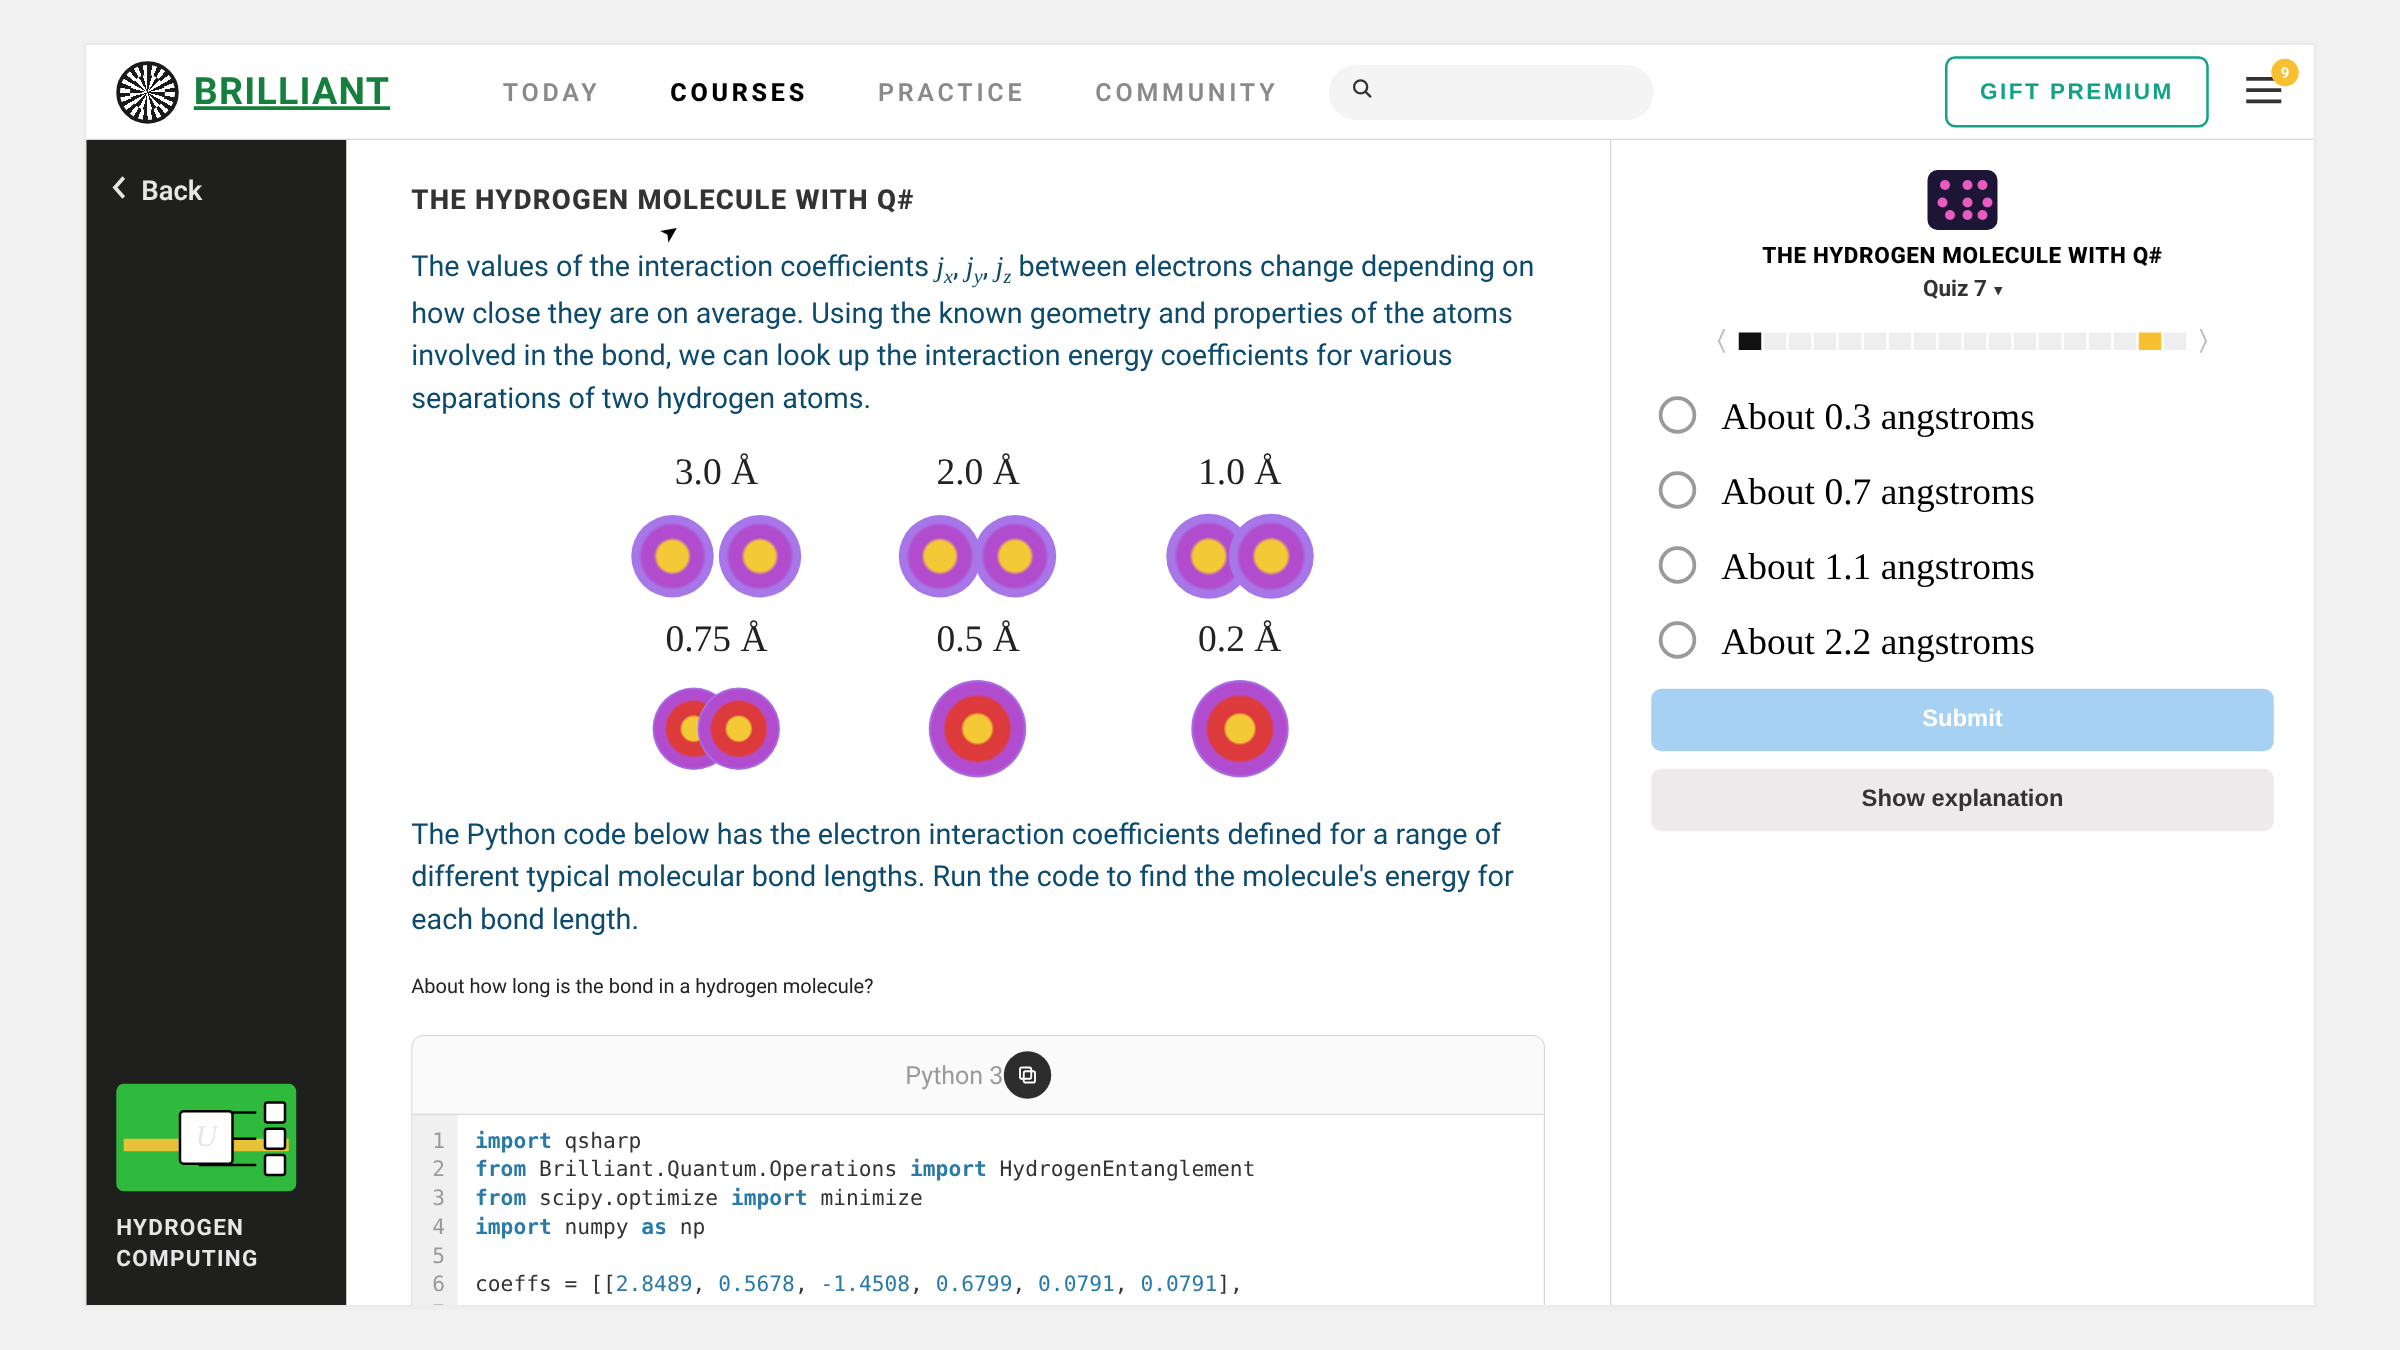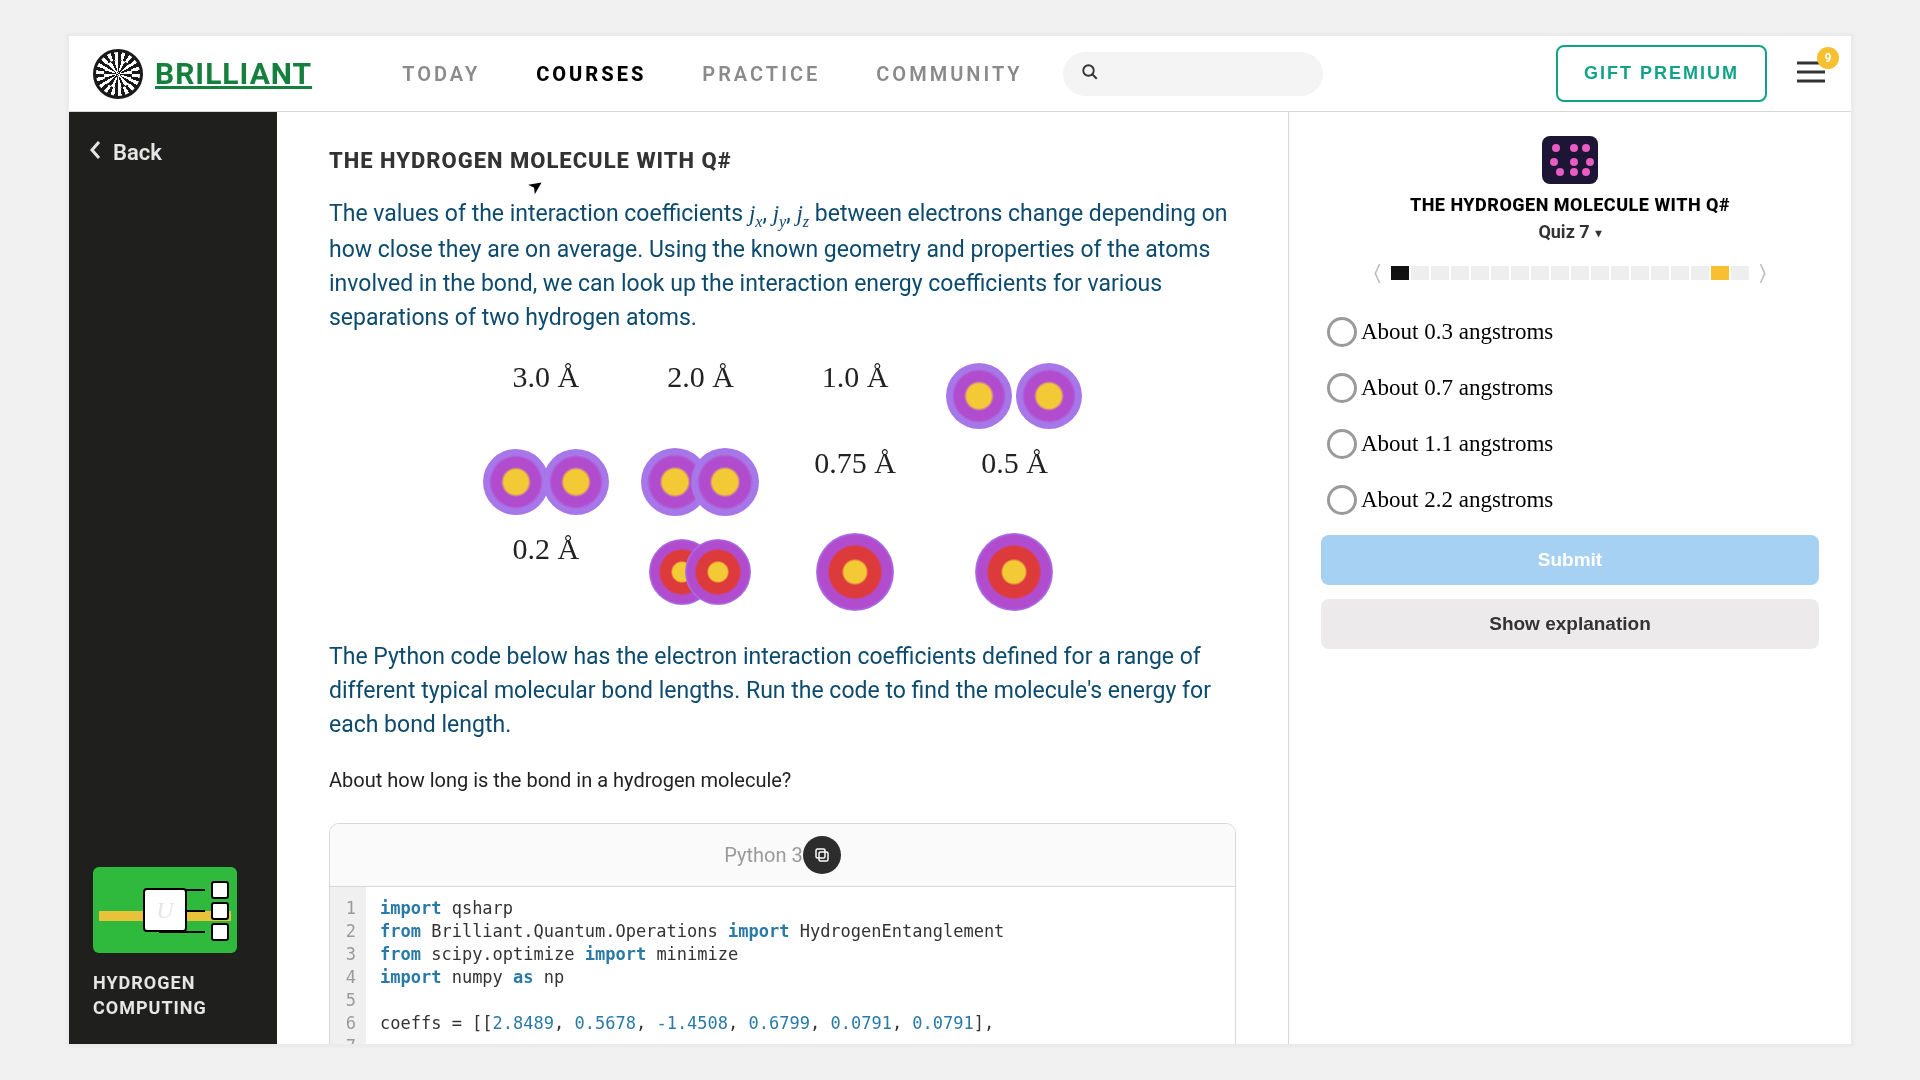--- a/index.html
+++ b/index.html
@@ -65,33 +65,33 @@
   .lesson { flex: 0 0 1012px; border-right:1px solid var(--border-gray); padding:36px 52px 0 52px; overflow:hidden; color:var(--text-main); }
   .lesson-title { font-size:22px; font-weight:800; letter-spacing:1px; color:#333; margin-bottom:24px; }
   .cursor { position:relative; }
   .cursor::after { content:"\27A4"; color:#000; transform:rotate(-35deg); display:inline-block;
       position:absolute; left:200px; top:28px; font-size:16px; }
   .para { font-size:23px; line-height:1.48; color:#0c4a6e; margin-bottom:24px; }
   .mathvar { font-style:italic; font-family:"Times New Roman",serif; }
   .sub { font-size:.7em; font-style:italic; }
 
   
-  .mol-grid { display:grid; grid-template-columns:repeat(4,1fr); column-gap:28px; row-gap:14px;
+  .mol-grid { display:grid; grid-template-columns:repeat(3,1fr); column-gap:28px; row-gap:14px;
       width:600px; margin:8px auto 28px auto; text-align:center; }
   .mol-label { font-family:"Times New Roman",serif; font-size:30px; color:#222; }
   .mol { height:72px; display:flex; align-items:center; justify-content:center; }
   .mol.merged { height:80px; }
   .atom { position:relative; display:inline-block; border-radius:50%;
       background:radial-gradient(circle,var(--yellow-core) 0 26%,var(--purple-core) 32% 52%,var(--purple-ring) 58% 80%, rgba(184,172,240,0) 100%);
   }
   .atom.red-core { background:radial-gradient(circle,var(--yellow-core) 0 20%, var(--red-core) 24% 46%, var(--purple-core) 50% 66%, var(--purple-ring) 70% 90%, rgba(184,172,240,0) 100%); }
   .pair { display:flex; }
   .halo { position:absolute; border-radius:999px; background:rgba(170,160,235,.55); z-index:-1; }
 
-  .question { font-size:20px; line-height:1.48; margin:8px 0 28px; }
+  .question { font-size:16px; line-height:1.48; margin:8px 0 28px; }
 
   
   .codewrap { border:1px solid var(--border-gray); border-radius:10px; overflow:hidden; }
   .codehead { display:flex; align-items:center; justify-content:center;
       padding:12px 16px; background:#fafafa; border-bottom:1px solid var(--border-gray); }
   .codelang { color:#9a9a9a; font-size:20px; }
   .copybtn { width:38px; height:38px; border-radius:50%; background:#2d2d2d; color:#fff;
       display:flex; align-items:center; justify-content:center; cursor:pointer; }
   .codebody { display:flex; font-family:"SFMono-Regular",Consolas,Menlo,monospace; font-size:17px; line-height:1.35; }
   .gutter { background:#f1f0f0; color:#9a9a9a; text-align:right; padding:10px 10px; min-width:36px; }
@@ -110,21 +110,21 @@
   .quiz-thumb::after { left:14px; top:32px; box-shadow: 14px 0 0 #e85bc1, 26px 0 0 #e85bc1; }
   .panel-title { text-align:center; font-weight:800; font-size:18px; letter-spacing:.5px; }
   .quiz-sel { text-align:center; font-weight:700; font-size:18px; color:#333; margin:6px 0 18px; cursor:pointer; }
   .quiz-sel .caret { font-size:12px; padding-left:6px; display:inline-block; transform:translateY(-1px); }
   .progrow { display:flex; align-items:center; gap:4px; justify-content:center; margin-bottom:32px; }
   .progrow .nav { color:#bdbdbd; font-size:22px; padding:0 6px; cursor:pointer; }
   .seg { width:18px; height:14px; background:#eee; }
   .seg.dark { background:#111; }
   .seg.gold { background:var(--brand-gold); }
   .choices { display:flex; flex-direction:column; gap:26px; padding-left:6px; }
-  .choice { display:flex; align-items:center; gap:4px; font-size:23px;
+  .choice { display:flex; gap:20px; font-size:30px;
       font-family:"Times New Roman",serif; cursor:pointer; }
   .radio { width:30px; height:30px; border:3px solid #9a9a9a; border-radius:50%; flex-shrink:0; }
   .btn { width:100%; height:50px; border:none; border-radius:8px; font-size:19px; font-weight:700; cursor:pointer; }
   .submit { background:#a7d1f3; color:#fff; margin:20px 0 14px; }
   .explain { background:#eceaea; color:#333; }
 </style>
 </head>
 <body>
 
 <div class="outer">

